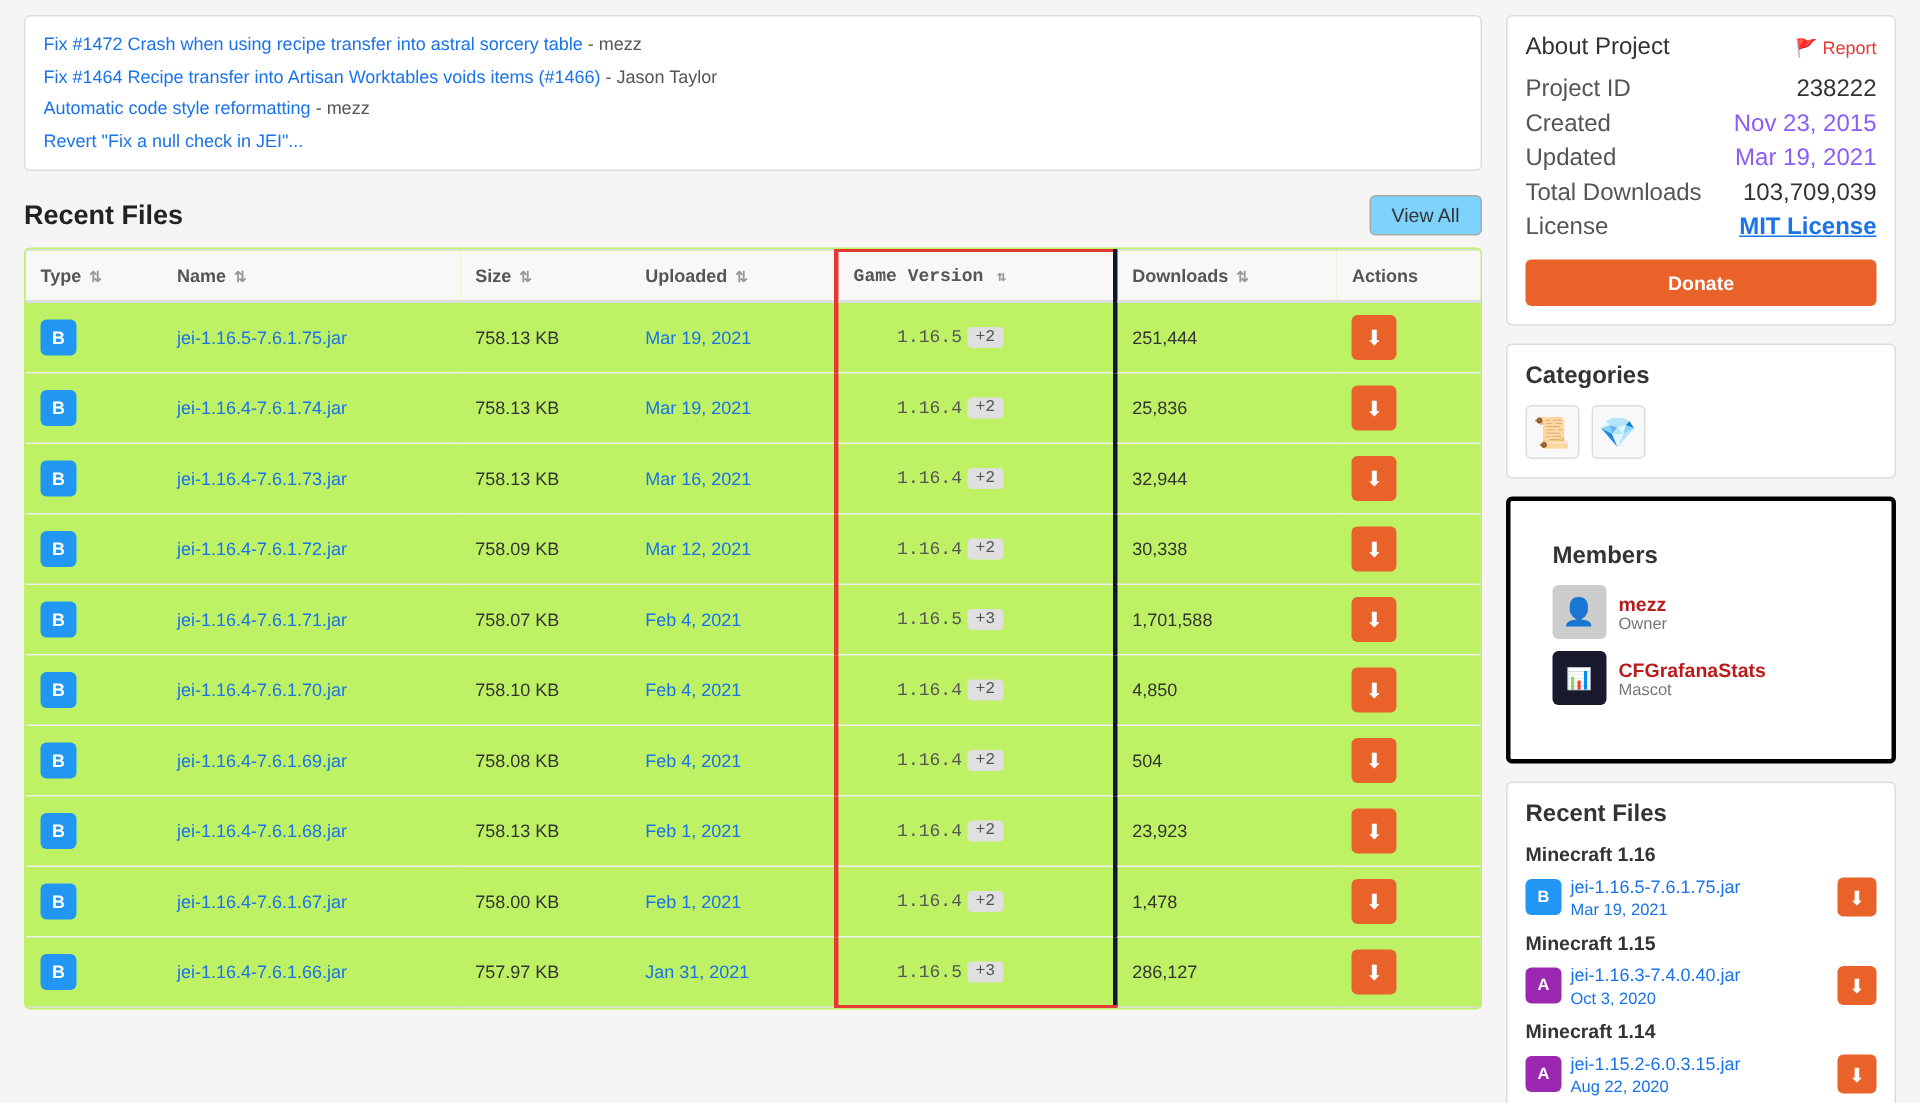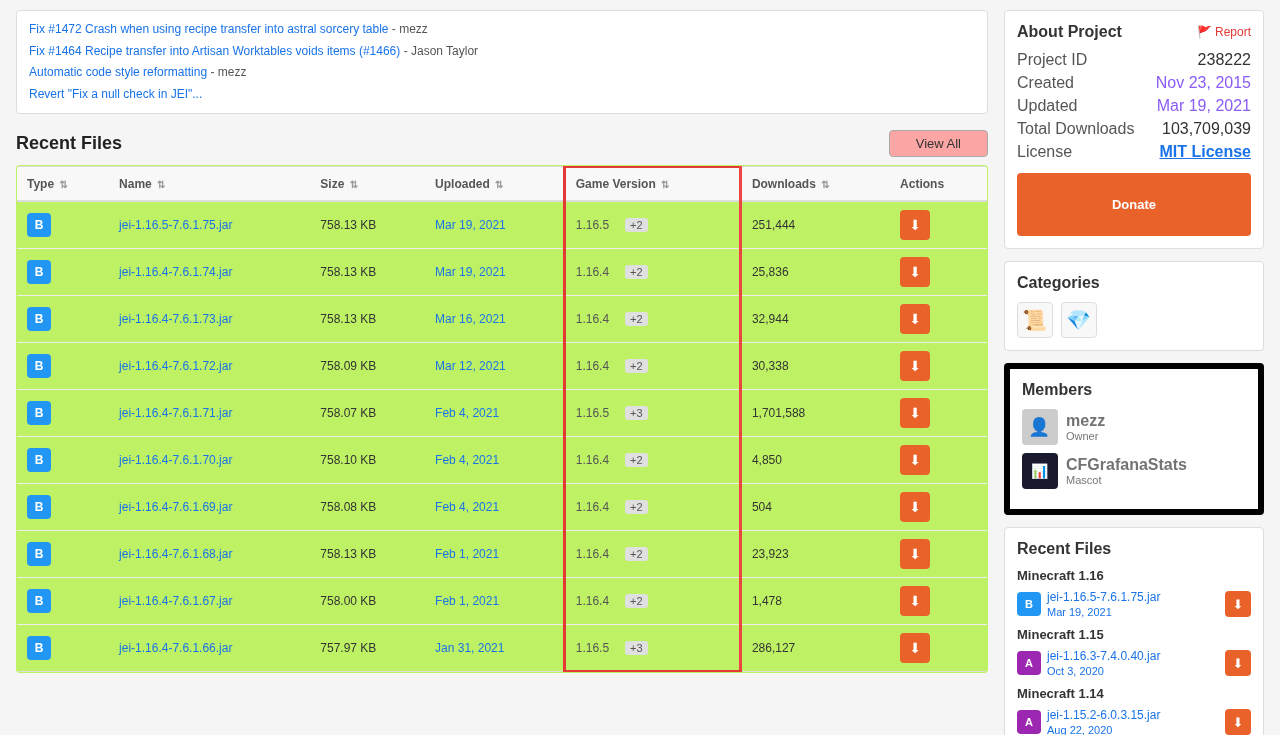--- a/index.html
+++ b/index.html
@@ -12,82 +12,83 @@
     
     
     .commits-box { background: #fff; border: 1px solid #ddd; border-radius: 4px; padding: 8px 12px; margin-bottom: 16px; font-size: 12px; }
     .commits-box a { color: #1a73e8; text-decoration: none; }
     .commits-box .commit-line { line-height: 1.8; white-space: nowrap; overflow: hidden; text-overflow: ellipsis; }
     .commit-line .author { color: #555; }
     
     
     .section-header { display: flex; align-items: center; justify-content: space-between; margin-bottom: 8px; }
     .section-title { font-size: 18px; font-weight: bold; color: #222; }
-    .view-all-btn { border: 1px solid #aaa; background: #fca5a5; padding: 5px 26px; border-radius: 4px; cursor: pointer; font-size: 13px; color: #333; }
+    .view-all-btn { border: 1px solid #aaa; background: #7dd3fc; padding: 5px 14px; border-radius: 4px; cursor: pointer; font-size: 13px; color: #333; }
     
     
     .files-table { width: 100%; border-collapse: collapse; background: #bef264; border: 1px solid #ddd; border-radius: 4px; overflow: hidden; }
     .files-table th { background: #f8f8f8; border-bottom: 2px solid #ddd; padding: 9px 10px; text-align: left; font-size: 12px; color: #555; font-weight: bold; white-space: nowrap; }
     .files-table th .sort-arrow { color: #999; font-size: 10px; margin-left: 2px; }
     .files-table td { border-bottom: 1px solid #eee; padding: 8px 10px; vertical-align: middle; font-size: 12px; }
     .files-table tr:last-child td { border-bottom: none; }
     
     .type-badge { width: 24px; height: 24px; background: #2196F3; color: #fff; border-radius: 4px; display: flex; align-items: center; justify-content: center; font-weight: bold; font-size: 12px; }
     
     .file-link { color: #1a73e8; text-decoration: none; font-size: 12px; }
     
     .date-link { color: #1a73e8; text-decoration: none; }
     
-    .version-cell { display: flex; align-items: center; gap: 16px; }
+    .version-cell { display: flex; align-items: center; gap: 4px; margin-left: 29px; }
     .version-tag { font-size: 12px; color: #555; }
     .version-plus { background: #e0e0e0; border-radius: 3px; padding: 1px 5px; font-size: 11px; color: #555; cursor: pointer; }
     
     .download-btn { background: #e8622a; border: none; color: #fff; width: 30px; height: 30px; border-radius: 4px; cursor: pointer; display: flex; align-items: center; justify-content: center; font-size: 14px; }
     
     
     th.gv-col, td.gv-col {
       border-left: 3px solid #e53935;
-      border-right: 3px solid #ef4444;
+      border-right: 3px solid #0f172a;
+      font-family: Liberation Mono, monospace;
     }
     th.gv-col {
       border-top: 3px solid #e53935;
     }
     tr:last-child td.gv-col {
       border-bottom: 3px solid #e53935;
     }
     
     
     .sidebar { width: 260px; flex-shrink: 0; }
     
     .about-box { background: #fff; border: 1px solid #ddd; border-radius: 4px; padding: 12px; margin-bottom: 12px; }
     .about-header { display: flex; align-items: center; justify-content: space-between; margin-bottom: 10px; }
-    .about-title { font-size: 16px; font-weight: bold; }
+    .about-title { font-size: 16px; font-weight: normal; }
     .report-link { color: #e53935; font-size: 12px; text-decoration: none; display: flex; align-items: center; gap: 3px; }
     
     .info-row { display: flex; justify-content: space-between; margin-bottom: 5px; font-size: 16px; }
     .info-label { color: #555; }
     .info-value { color: #333; text-align: right; }
     .info-value a { color: #8b5cf6; text-decoration: none; }
     .info-value .license-link { font-weight: bold; color: #1a73e8; text-decoration: underline; }
     
     .action-btns { display: flex; gap: 8px; margin-top: 12px; }
     .follow-btn { flex: 1; background: #fff; border: 2px solid #e8622a; color: #e8622a; padding: 8px; border-radius: 4px; cursor: pointer; font-size: 13px; font-weight: bold; }
-    .donate-btn { flex: 1; background: #e8622a; border: none; color: #fff; padding: 24px; border-radius: 4px; cursor: pointer; font-size: 13px; font-weight: bold; }
+    .donate-btn { flex: 1; background: #e8622a; border: none; color: #fff; padding: 8px; border-radius: 4px; cursor: pointer; font-size: 13px; font-weight: bold; }
     
     
     .categories-box { background: #fff; border: 1px solid #ddd; border-radius: 4px; padding: 12px; margin-bottom: 12px; }
     .box-title { font-size: 16px; font-weight: bold; margin-bottom: 10px; }
     .categories-icons { display: flex; gap: 8px; align-items: center; }
     .cat-icon { width: 36px; height: 36px; border: 1px solid #ddd; border-radius: 4px; display: flex; align-items: center; justify-content: center; font-size: 20px; background: #f8f8f8; }
     
     
-    .members-box { background: #fff; border: 6px solid #000000; border-radius: 4px; padding: 12px; margin-bottom: 12px; }
+    .members-box { background: #fff; border: 3px solid #000000; border-radius: 4px; padding: 28px; margin-bottom: 12px; }
     .member-item { display: flex; align-items: center; gap: 8px; margin-bottom: 8px; }
     .member-avatar { width: 36px; height: 36px; border-radius: 4px; background: #ccc; overflow: hidden; display: flex; align-items: center; justify-content: center; font-size: 18px; }
-    .member-info .name { font-weight: bold; font-size: 16px; color: #737373; }
+    .member-info .name { font-weight: bold; font-size: 13px; color: #b91c1c; }
     .member-info .role { font-size: 11px; color: #777; }
     
     
     .sidebar-files-box { background: #fff; border: 1px solid #ddd; border-radius: 4px; padding: 12px; }
     .minecraft-version-title { font-size: 13px; font-weight: bold; margin: 8px 0 6px; }
     .sidebar-file-item { display: flex; align-items: center; justify-content: space-between; margin-bottom: 6px; }
     .sidebar-file-left { display: flex; align-items: center; gap: 6px; }
     .sidebar-type-badge { width: 24px; height: 24px; background: #2196F3; color: #fff; border-radius: 4px; display: flex; align-items: center; justify-content: center; font-weight: bold; font-size: 11px; }
     .sidebar-type-badge.alpha { background: #9C27B0; }
     .sidebar-file-info .filename { font-size: 12px; color: #1a73e8; text-decoration: none; }

